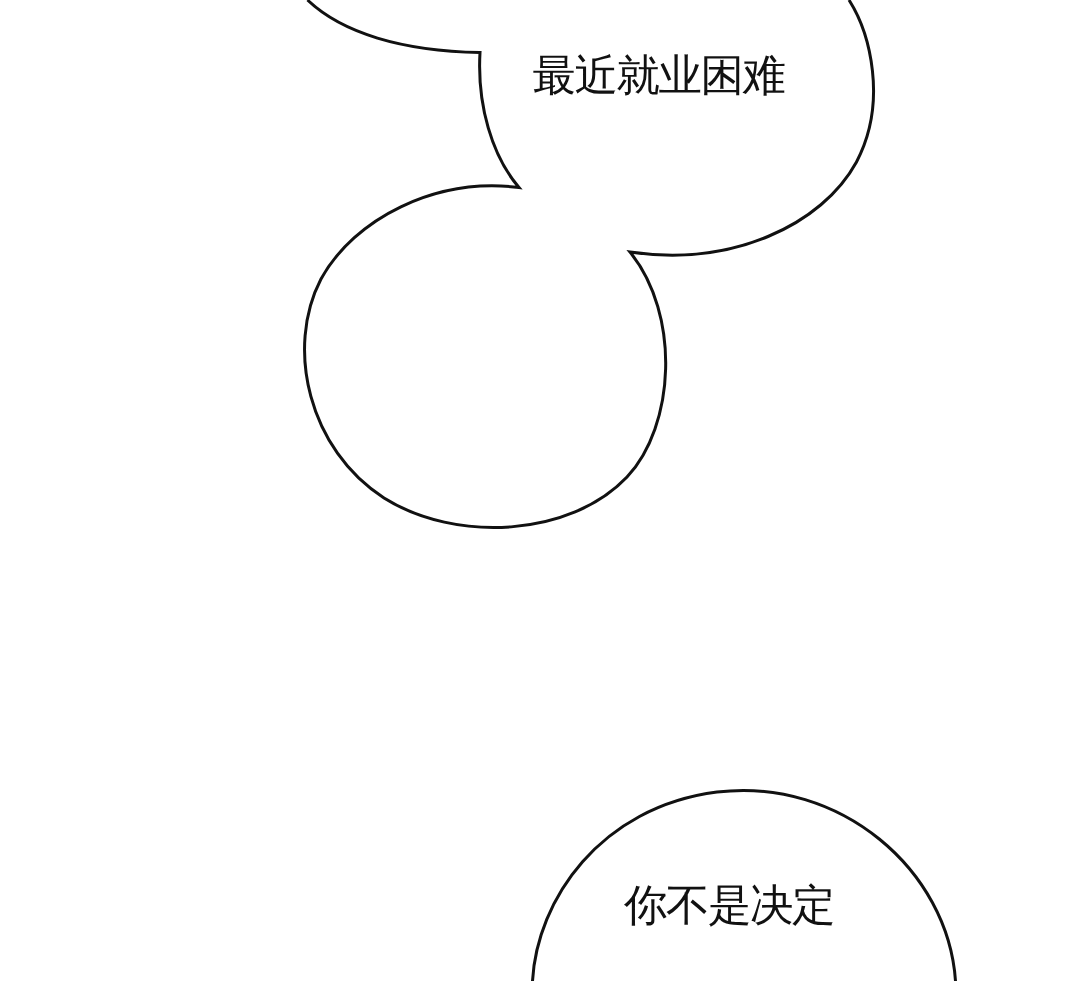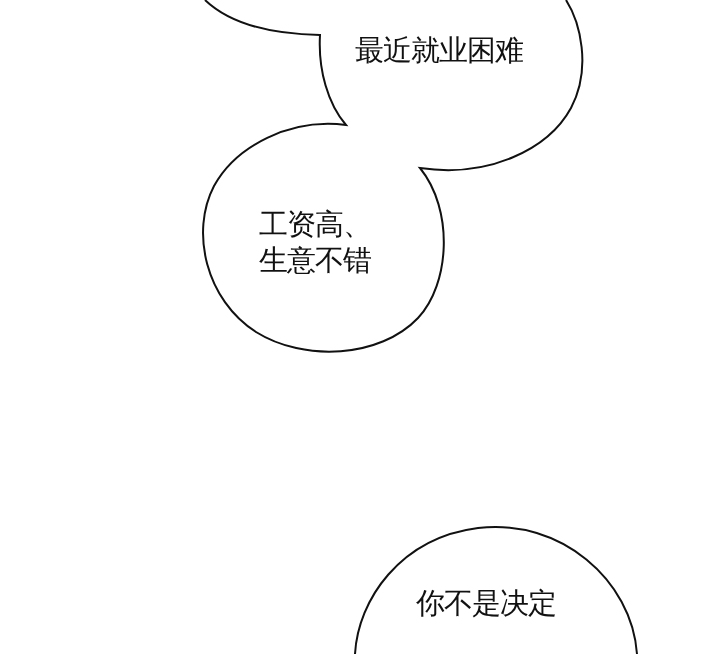--- a/index.html
+++ b/index.html
@@ -36,20 +36,16 @@
          C 592 68, 580 22, 566 0" fill="#ffffff" stroke="#111111" stroke-width="2"></path>
 
     <path d="M 355 654
          C 358 600, 400 538, 478 528
          C 560 518, 632 580, 637 654" fill="#ffffff" stroke="#111111" stroke-width="2"></path>
   </svg>
 
   <div id="t1" class="text">
     <div>最近就业困难</div>
   </div>
-  <div id="t2" class="text">
-    <div>工资高、</div>
-    <div>生意不错</div>
-  </div>
   <div id="t3" class="text">
     <div>你不是决定</div>
   </div>
 </div>
 
 </body></html>

